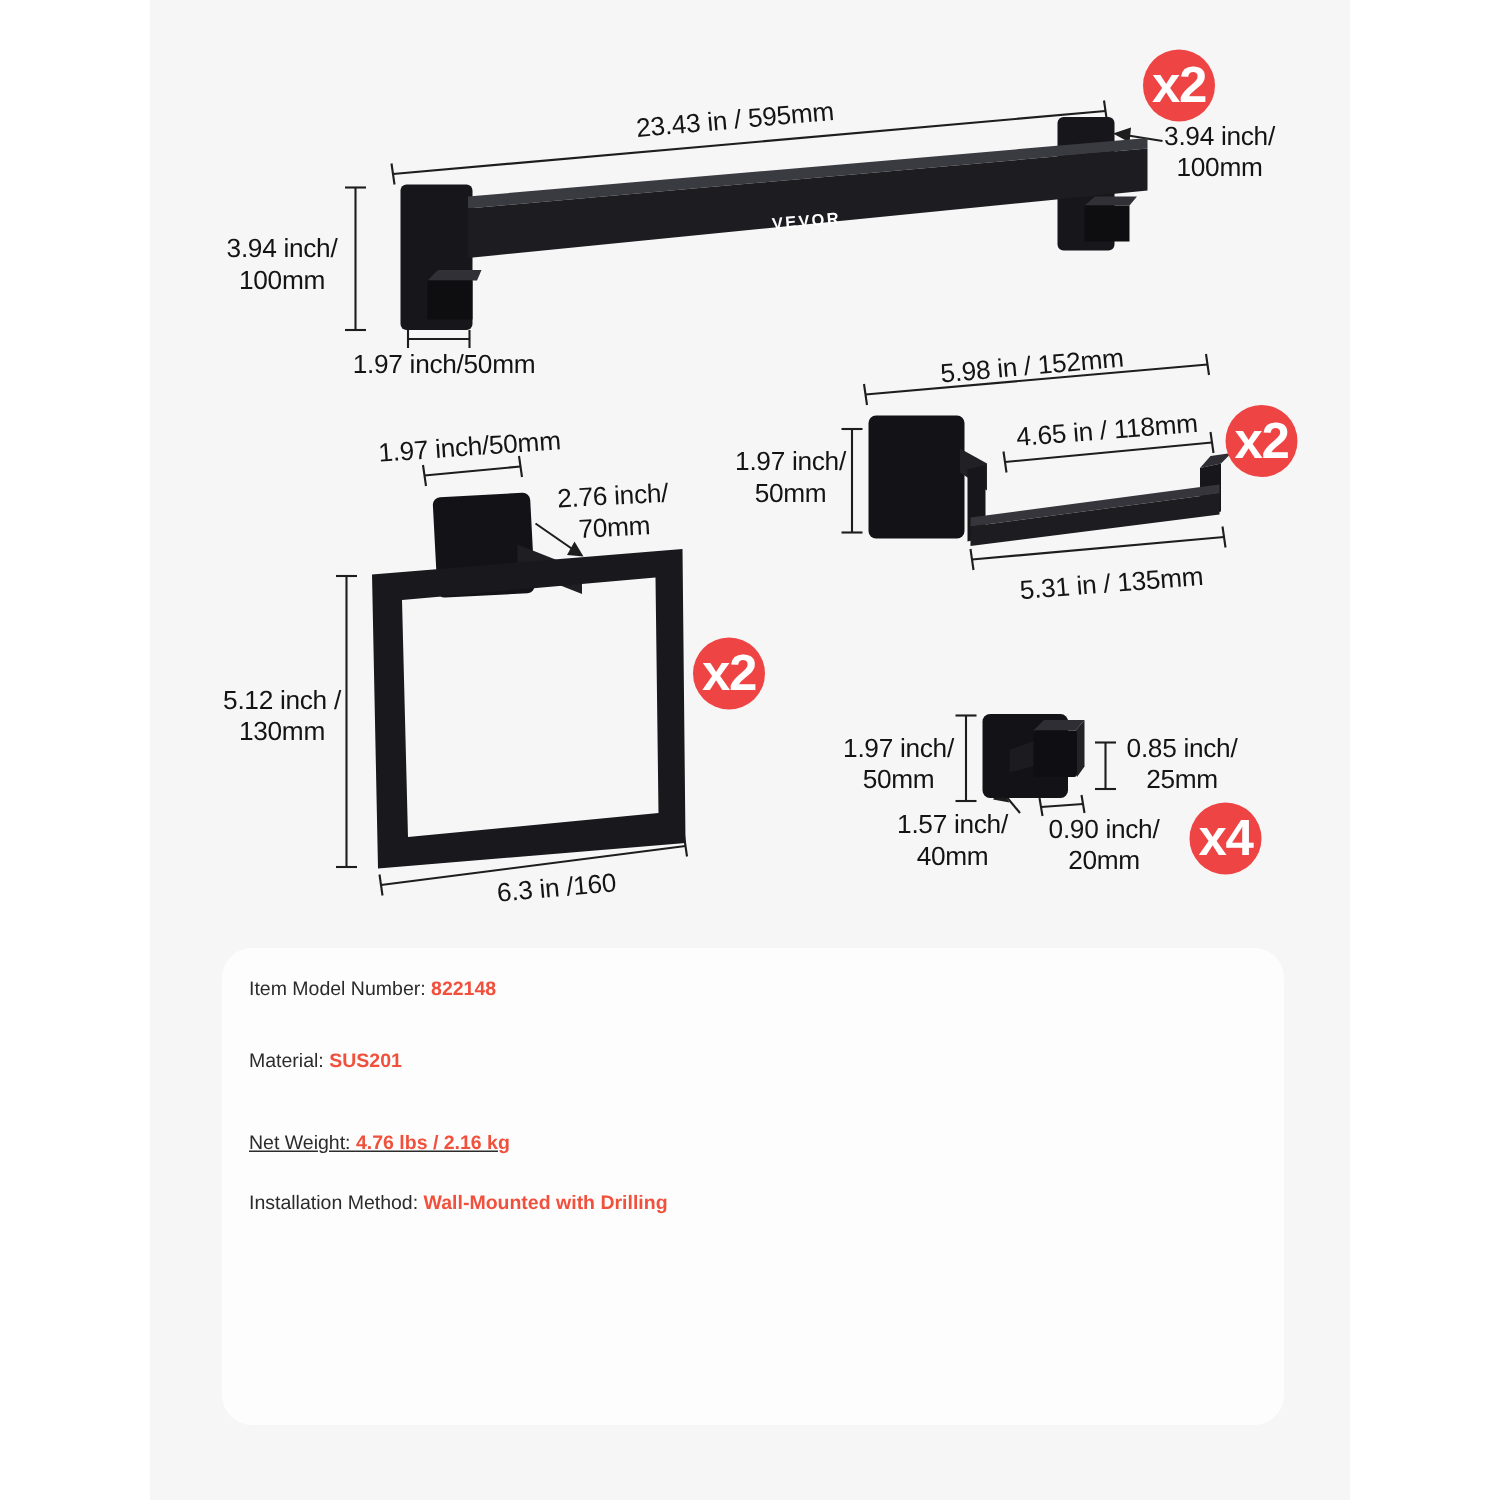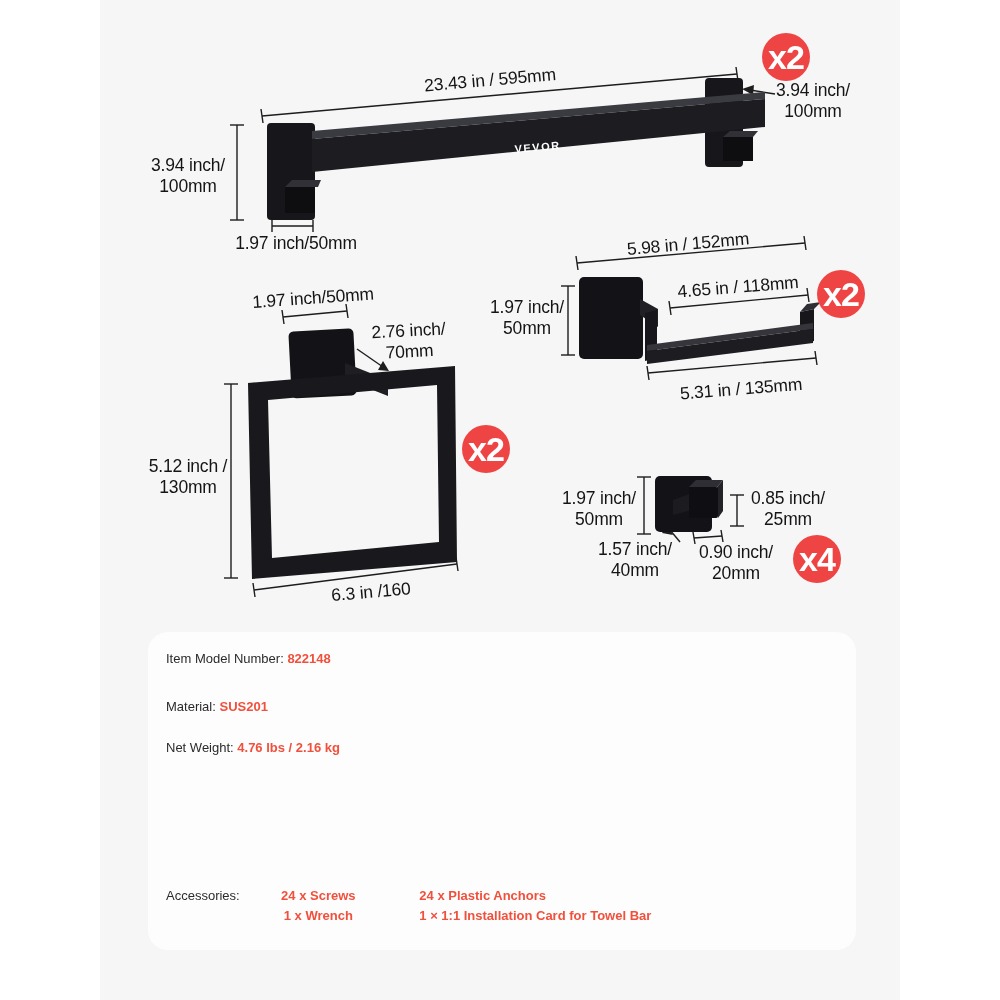--- a/index.html
+++ b/index.html
@@ -213,25 +213,20 @@
 20mm</div>
   <div class="badge" style="left:817px;top:559px;">x4</div>
 
   <div class="spec-panel">
     <div class="spec-row" style="top:19px;">
       <span>Item Model Number: </span><span class="spec-value">822148</span>
     </div>
     <div class="spec-row" style="top:67px;">
       <span>Material: </span><span class="spec-value">SUS201</span>
     </div>
-    <div class="spec-row" style="top:108px;">
+    <div class="spec-row" style="top:122px;text-decoration:underline;">
       <span>Net Weight: </span><span class="spec-value">4.76 lbs / 2.16 kg</span>
     </div>
-    <div class="spec-row" style="top:256px;">
-      <span>Accessories: </span><div class="acc-grid">
-        <span class="spec-value acc-c1">24 x Screws</span>
-        <span class="spec-value">24 x Plastic Anchors</span>
-        <span class="spec-value acc-c1">1 x Wrench</span>
-        <span class="spec-value">1 × 1:1 Installation Card for Towel Bar</span>
-      </div>
+    <div class="spec-row" style="top:162px;">
+      <span>Installation Method: </span><span class="spec-value">Wall-Mounted with Drilling</span>
     </div>
   </div>
 </div>
 
 </body></html>

